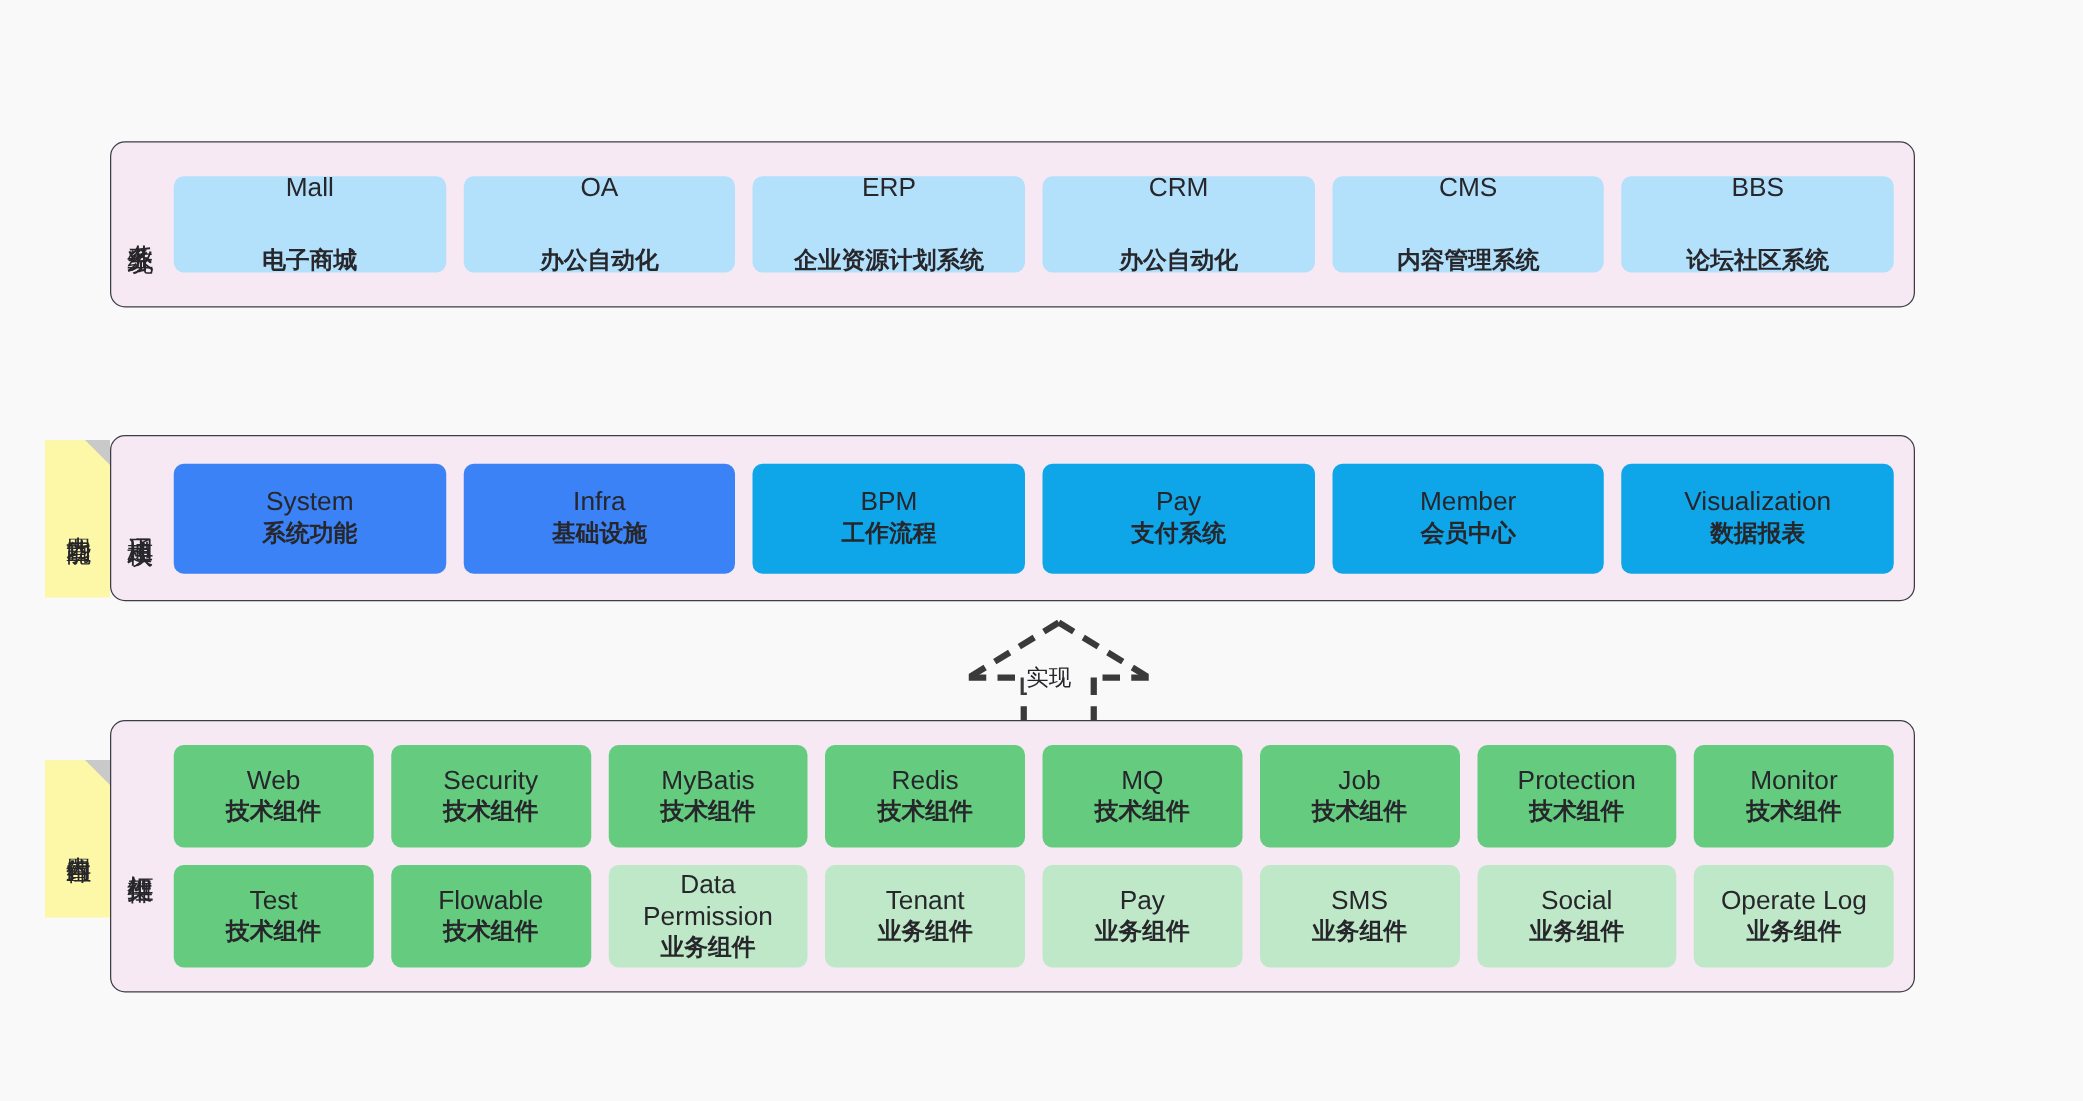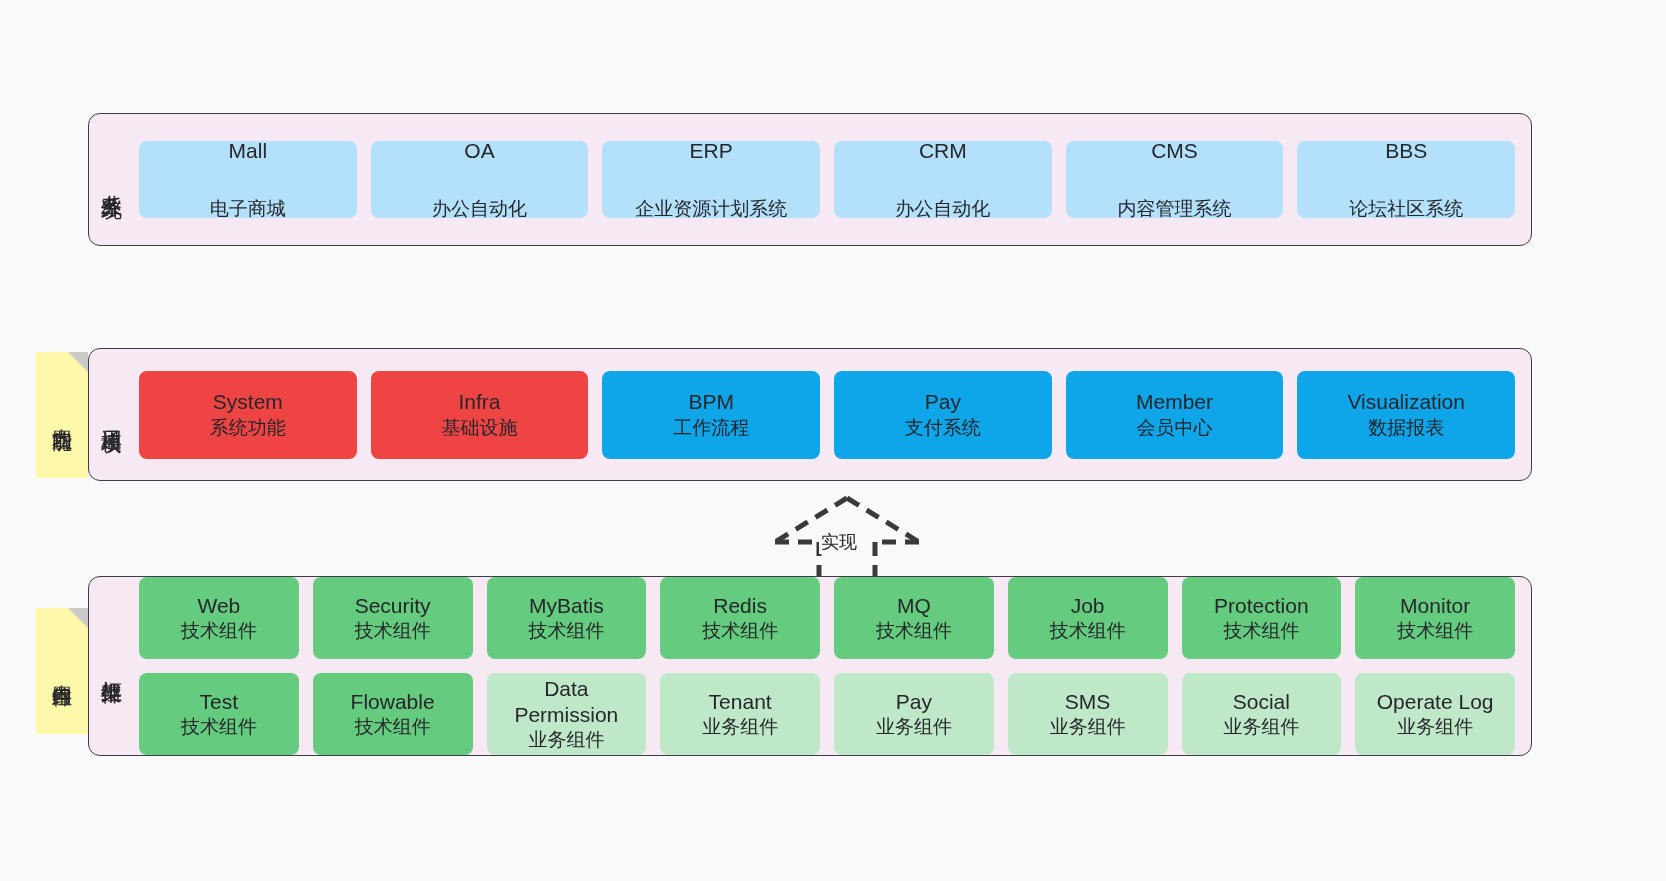--- a/index.html
+++ b/index.html
@@ -64,24 +64,24 @@
     flex-direction: column;
     align-items: center;
     justify-content: center;
     text-align: center;
     color: #26262b;
     line-height: 1.26;
     padding: 4px 6px;
     user-select: none;
   }
   .card .t1 { font-size: 21px; }
-  .card .t2 { font-size: 19px; }
+  .card .t2 { font-size: 19px; font-weight: bold; }
 
   .c-blue        { background: #b3e0fb; }
-  .c-red         { background: #ef4444; }
+  .c-red         { background: #3b82f6; }
   .c-pink        { background: #0ea5e9; }
   .c-green       { background: #64cb7f; }
   .c-green-light { background: #bfe8c9; }
 
   
   .h-biz   { height: 77px; gap: 32px; }
   .h-mod   { height: 88px; }
   .h-comp  { height: 82px; }
 
   
@@ -212,21 +212,21 @@
       <path d="M 52 92 L 108 92" fill="none" stroke="#3a3a3a" stroke-width="5" stroke-dasharray="14 9"></path>
     </svg>
     <span class="arrow-label" style="left:52px; top:40px;">实现</span>
   </div>
 
   <div class="sticky" style="left:36px; top:608px; height:126px;">
     <span class="fold"></span>
     <span>内置组件</span>
   </div>
 
-  <div class="layer" id="layer-framework" style="left:88px; top:576px; width:1444px; height:180px;">
+  <div class="layer" id="layer-framework" style="left:88px; top:576px; width:1444px; height:218px;">
     <div class="layer-title">框架组件</div>
     <div class="layer-body">
 
       <div class="row">
         <div class="card c-green h-comp">
           <span class="t1">Web</span>
           <span class="t2">技术组件</span>
         </div>
         <div class="card c-green h-comp">
           <span class="t1">Security</span>

